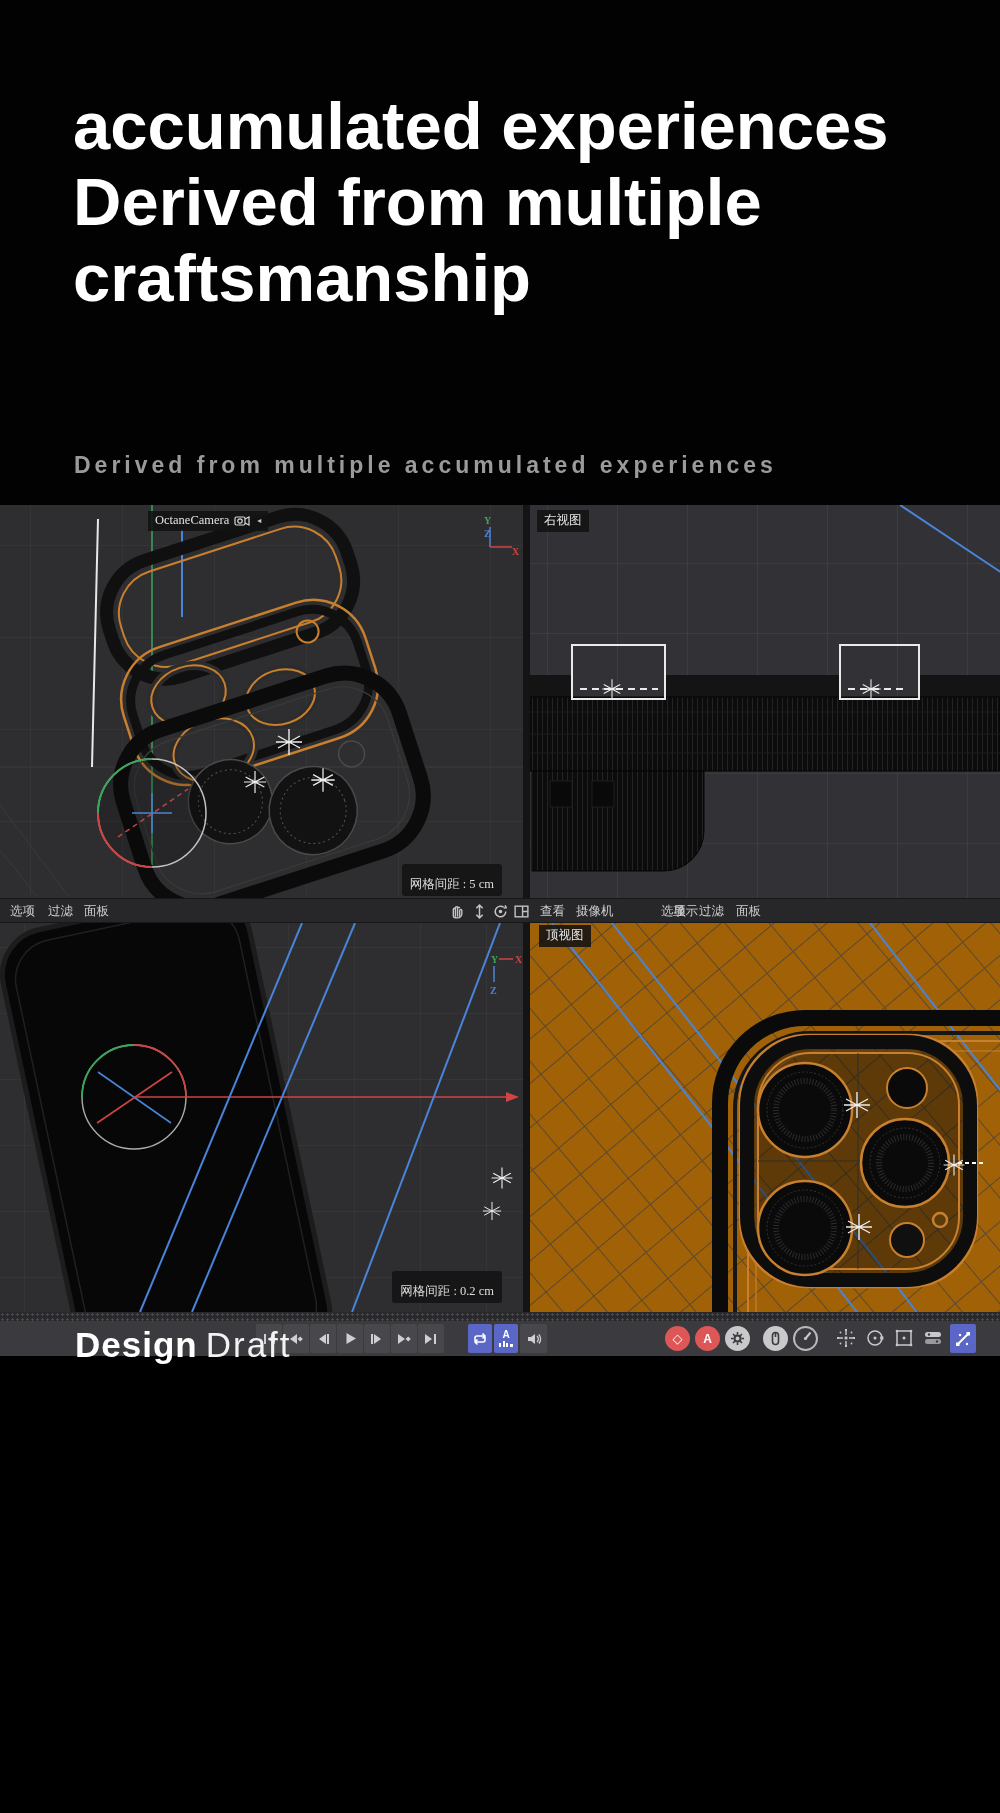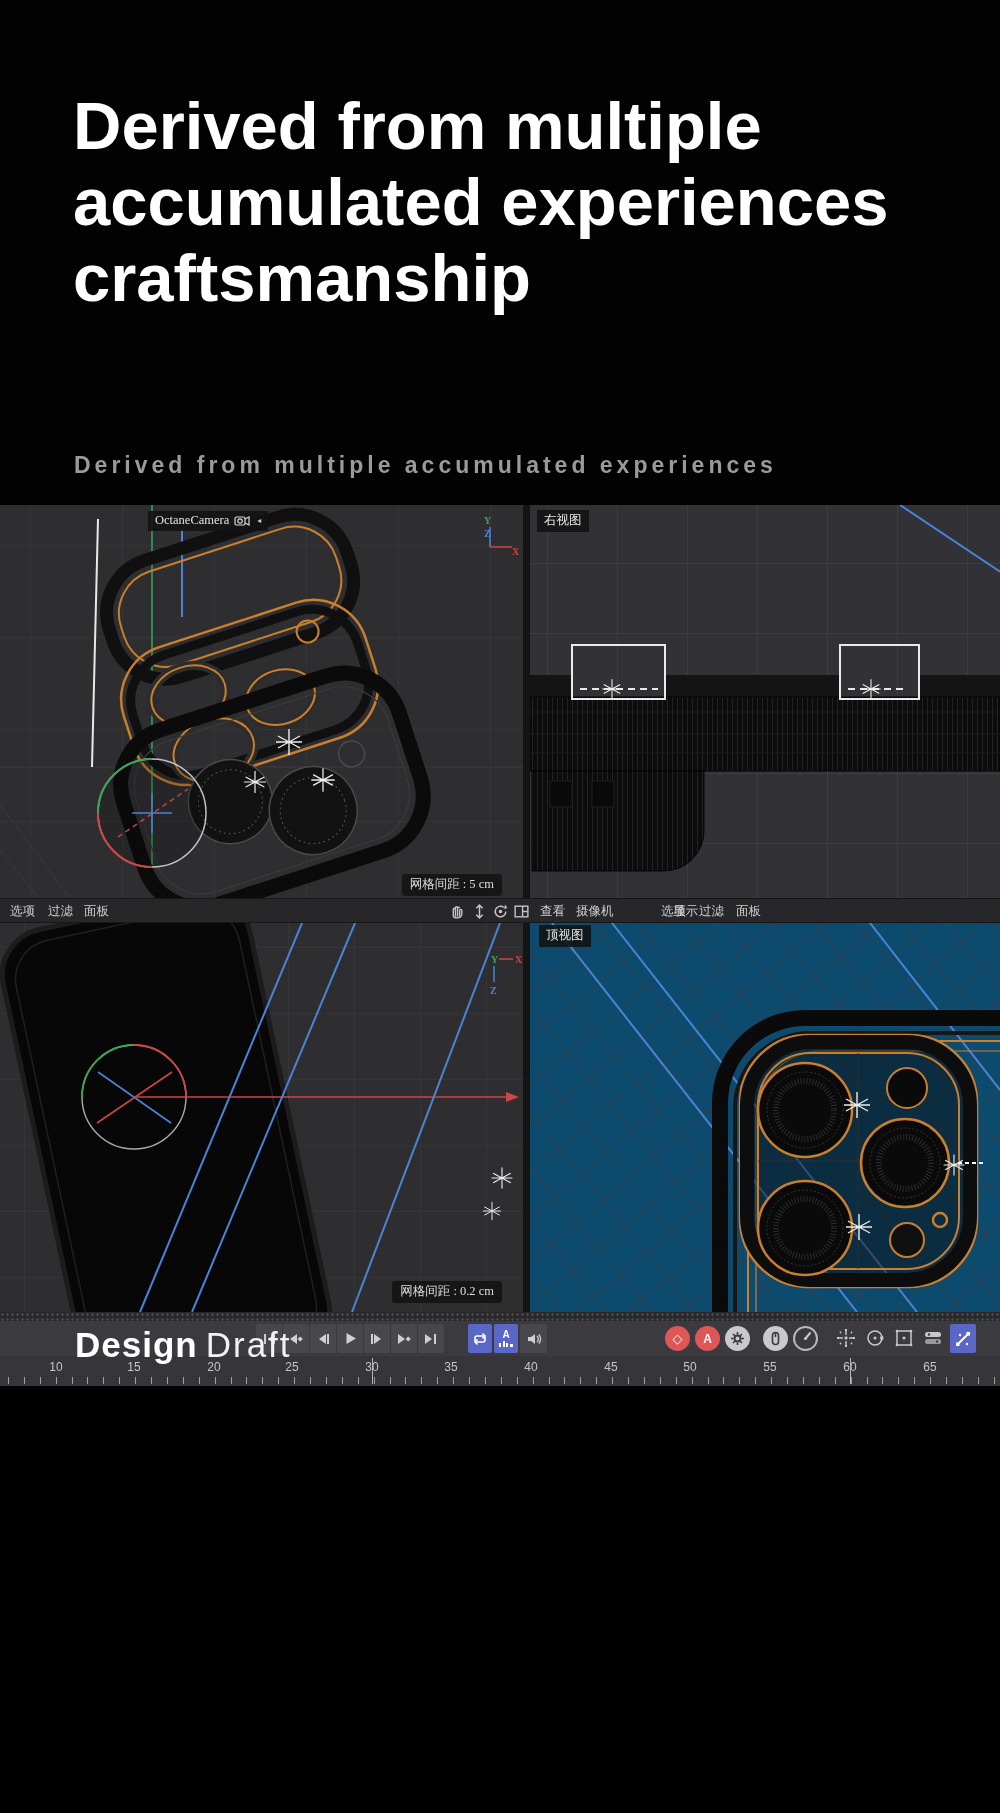--- a/index.html
+++ b/index.html
@@ -20,28 +20,28 @@
 .vp svg.content { position:absolute; left:0; top:0; }
 .vp-tl { left:0; top:0; width:523px; height:393px; background:#2e2e31;
   background-image:linear-gradient(rgba(255,255,255,.035) 1px,transparent 1px),linear-gradient(90deg,rgba(255,255,255,.035) 1px,transparent 1px);
   background-size:92px 92px; background-position:30px 40px; }
 .vp-tr { left:530px; top:0; width:470px; height:393px; background:#323236;
   background-image:linear-gradient(#3d3d41 1px,transparent 1px),linear-gradient(90deg,#3d3d41 1px,transparent 1px);
   background-size:70px 70px; background-position:17px 58px; }
 .vp-bl { left:0; top:418px; width:523px; height:389px; background:#2e2e31;
   background-image:linear-gradient(rgba(255,255,255,.03) 1px,transparent 1px),linear-gradient(90deg,rgba(255,255,255,.03) 1px,transparent 1px);
   background-size:66px 66px; background-position:24px 24px; }
-.vp-br { left:530px; top:418px; width:470px; height:389px; background:#0c4a6e; }
+.vp-br { left:530px; top:418px; width:470px; height:389px; background:#a16207; }
 .grid-rot { position:absolute; left:-215px; top:-255px; width:900px; height:900px;
   background-image:linear-gradient(#3e3e42 1px,transparent 1px),linear-gradient(90deg,#3e3e42 1px,transparent 1px);
   background-size:34px 34px; transform:rotate(-40deg); opacity:.7; }
 .vplabel { position:absolute; background:rgba(18,18,18,.88); color:#e4e4e4; font-size:12.5px;
   padding:2px 7px 3px; display:flex; align-items:center; gap:5px; }
 .gridlabel { position:absolute; background:rgba(20,20,20,.9); color:#dedede; font-size:12.5px;
-  padding:2px 8px 3px; border-radius:3px; }
+  padding:12px 8px 3px; border-radius:3px; }
 .watermark { position:absolute; left:252px; top:28px; color:#8c8c8c; font-size:34px;
   letter-spacing:5px; }
 .axisw { position:absolute; }
 
 
 .menubar { position:absolute; left:0; top:393px; width:1000px; height:25px; background:#27272a;
   border-top:1px solid #171717; border-bottom:1px solid #171717; }
 .menubar .mi { position:absolute; top:4px; color:#cfcfcf; font-size:12.5px; }
 .menubar .nicon { position:absolute; top:4px; width:17px; height:17px; }
 
@@ -80,22 +80,22 @@
 .framestrip .cf { position:absolute; left:9px; top:1px; color:#f0f0f0; font-size:11px; font-weight:bold; }
 .void { position:absolute; left:0; top:1401px; width:1000px; height:412px; background:#000; }
 </style>
 </head>
 <body>
 
 <div class="page">
 
   <section class="hero">
     <h1>
+      <div>accumulated experiences</div>
       <div>Derived from multiple</div>
-      <div>accumulated experiences</div>
       <div>craftsmanship</div>
     </h1>
     <div class="sub">Derived from multiple accumulated experiences</div>
   </section>
 
   <section class="workspace">
 
     <div class="vp vp-tl">
       <svg class="content" width="523" height="393" viewBox="0 0 523 393">
         <defs>
@@ -432,33 +432,16 @@
         <circle cx="6" cy="5" r="1.2" fill="#fff"></circle>
           <circle cx="13" cy="14" r="1.2" fill="#fff"></circle>
       </svg>
     </div>
   </div>
 
   <div class="caption">
     <span class="cb">Design</span><span class="cl">Draft</span>
   </div>
 
-  <div class="ruler">
-    <div class="num" style="left:48px;">10</div>
-    <div class="num" style="left:126px;">15</div>
-    <div class="num" style="left:206px;">20</div>
-    <div class="num" style="left:284px;">25</div>
-    <div class="num" style="left:364px;">30</div>
-    <div class="num" style="left:443px;">35</div>
-    <div class="num" style="left:523px;">40</div>
-    <div class="num" style="left:603px;">45</div>
-    <div class="num" style="left:682px;">50</div>
-    <div class="num" style="left:762px;">55</div>
-    <div class="num" style="left:842px;">60</div>
-    <div class="num" style="left:922px;">65</div>
-    <div class="longtick" style="left:372px;"></div>
-    <div class="longtick" style="left:850px;"></div>
-    <div class="ticks"></div>
-  </div>
 
 
   <div class="void"></div>
 </div>
 
 </body></html>

